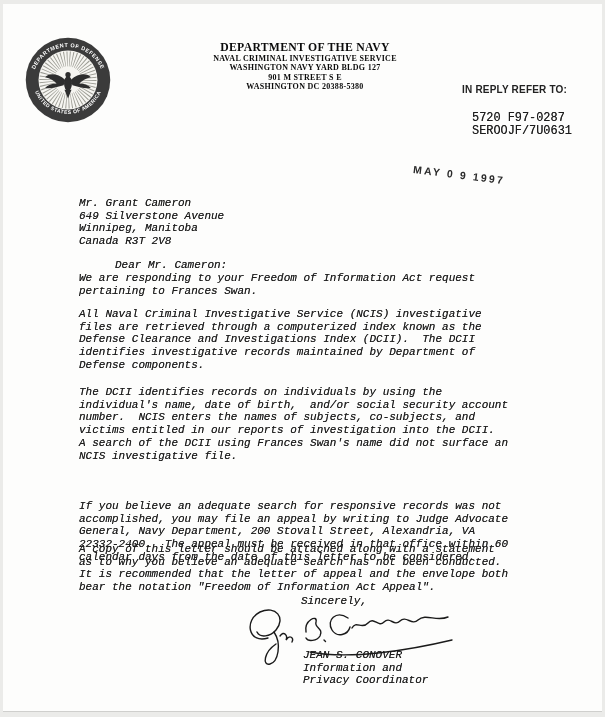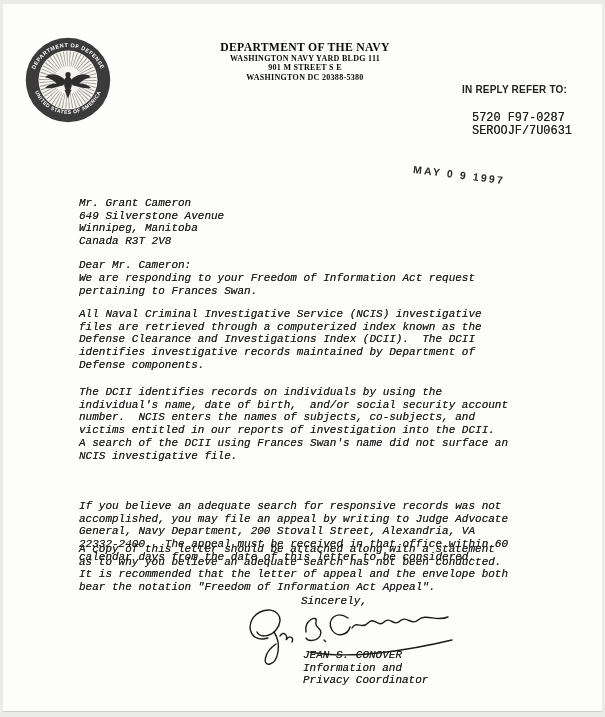--- a/index.html
+++ b/index.html
@@ -25,21 +25,21 @@
   .mono{font-family:"Liberation Mono",monospace;color:#1d1d1d;
     text-shadow:0 0 .5px rgba(25,25,25,.75);}
   .refs{position:absolute;left:436px;top:112px;font-size:11.9px;line-height:13.2px;white-space:pre;margin-left:36px;}
 
   .date-stamp{position:absolute;left:414px;top:163px;font-size:10.5px;font-weight:bold;
     letter-spacing:2.2px;color:#2b2b2b;transform:rotate(7deg);transform-origin:left top;
     white-space:nowrap;font-family:"Liberation Sans",sans-serif;}
 
   .block{position:absolute;left:79px;font-size:11px;line-height:12.7px;white-space:pre;font-style:italic;}
   .recipient{top:197px;}
-  .salutation{top:259px;}
+  .salutation{top:259px;margin-left:36px;}
   .p1{top:272px;}
   .p2{top:308px;}
   .p3{top:386px;}
   .p4{top:488px;margin-top:12px;}
   .p5{top:543px;}
   .closing{top:595px;left:301px;text-align:right;}
   .signer{top:649px;left:303px;line-height:12.6px;}
 
   .seal{position:absolute;left:24px;top:36px;width:88px;height:88px;}
   .signature{position:absolute;left:240px;top:604px;width:215px;height:62px;z-index:5;}
@@ -67,21 +67,22 @@
     <text font-size="6.2" font-weight="bold" fill="#ffffff" letter-spacing="0.6" font-family="Liberation Sans, sans-serif">
       <textPath href="#arcTop" startOffset="50%" text-anchor="middle">DEPARTMENT OF DEFENSE</textPath>
     </text>
     <text font-size="5.8" font-weight="bold" fill="#ffffff" letter-spacing="0.5" font-family="Liberation Sans, sans-serif">
       <textPath href="#arcBottom" startOffset="50%" text-anchor="middle">UNITED STATES OF AMERICA</textPath>
     </text>
   </svg>
 
   <div class="letterhead">
     <div class="lh-title">DEPARTMENT OF THE NAVY</div>
-    <div class="lh-sub">WASHINGTON NAVY YARD BLDG 111</div>
+    <div class="lh-sub">NAVAL CRIMINAL INVESTIGATIVE SERVICE</div>
+    <div class="lh-sub">WASHINGTON NAVY YARD BLDG 127</div>
     <div class="lh-sub">901 M STREET S E</div>
     <div class="lh-sub">WASHINGTON DC 20388-5380</div>
   </div>
 
   <div class="reply-refer">IN REPLY REFER TO:</div>
 
   <div class="refs mono">5720 F97-0287
 SEROOJF/7U0631</div>
 
   <div class="date-stamp">MAY 0 9 1997</div>

